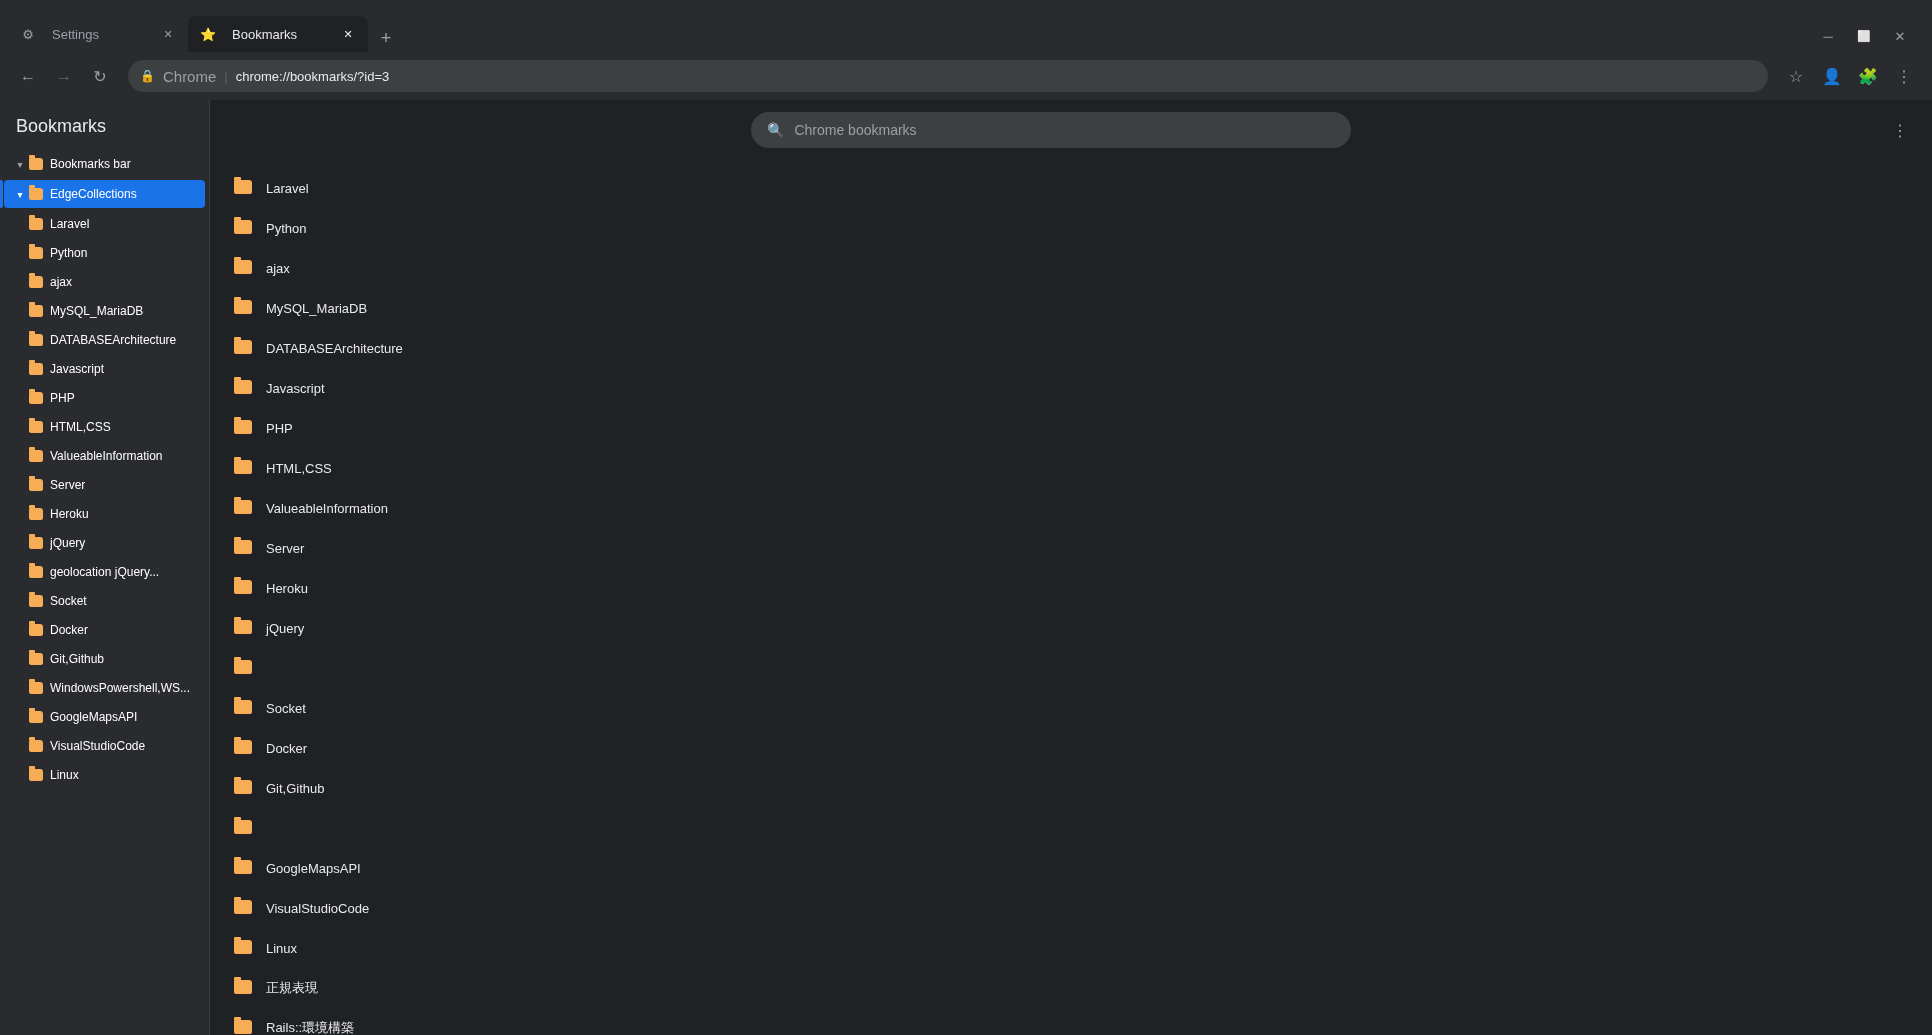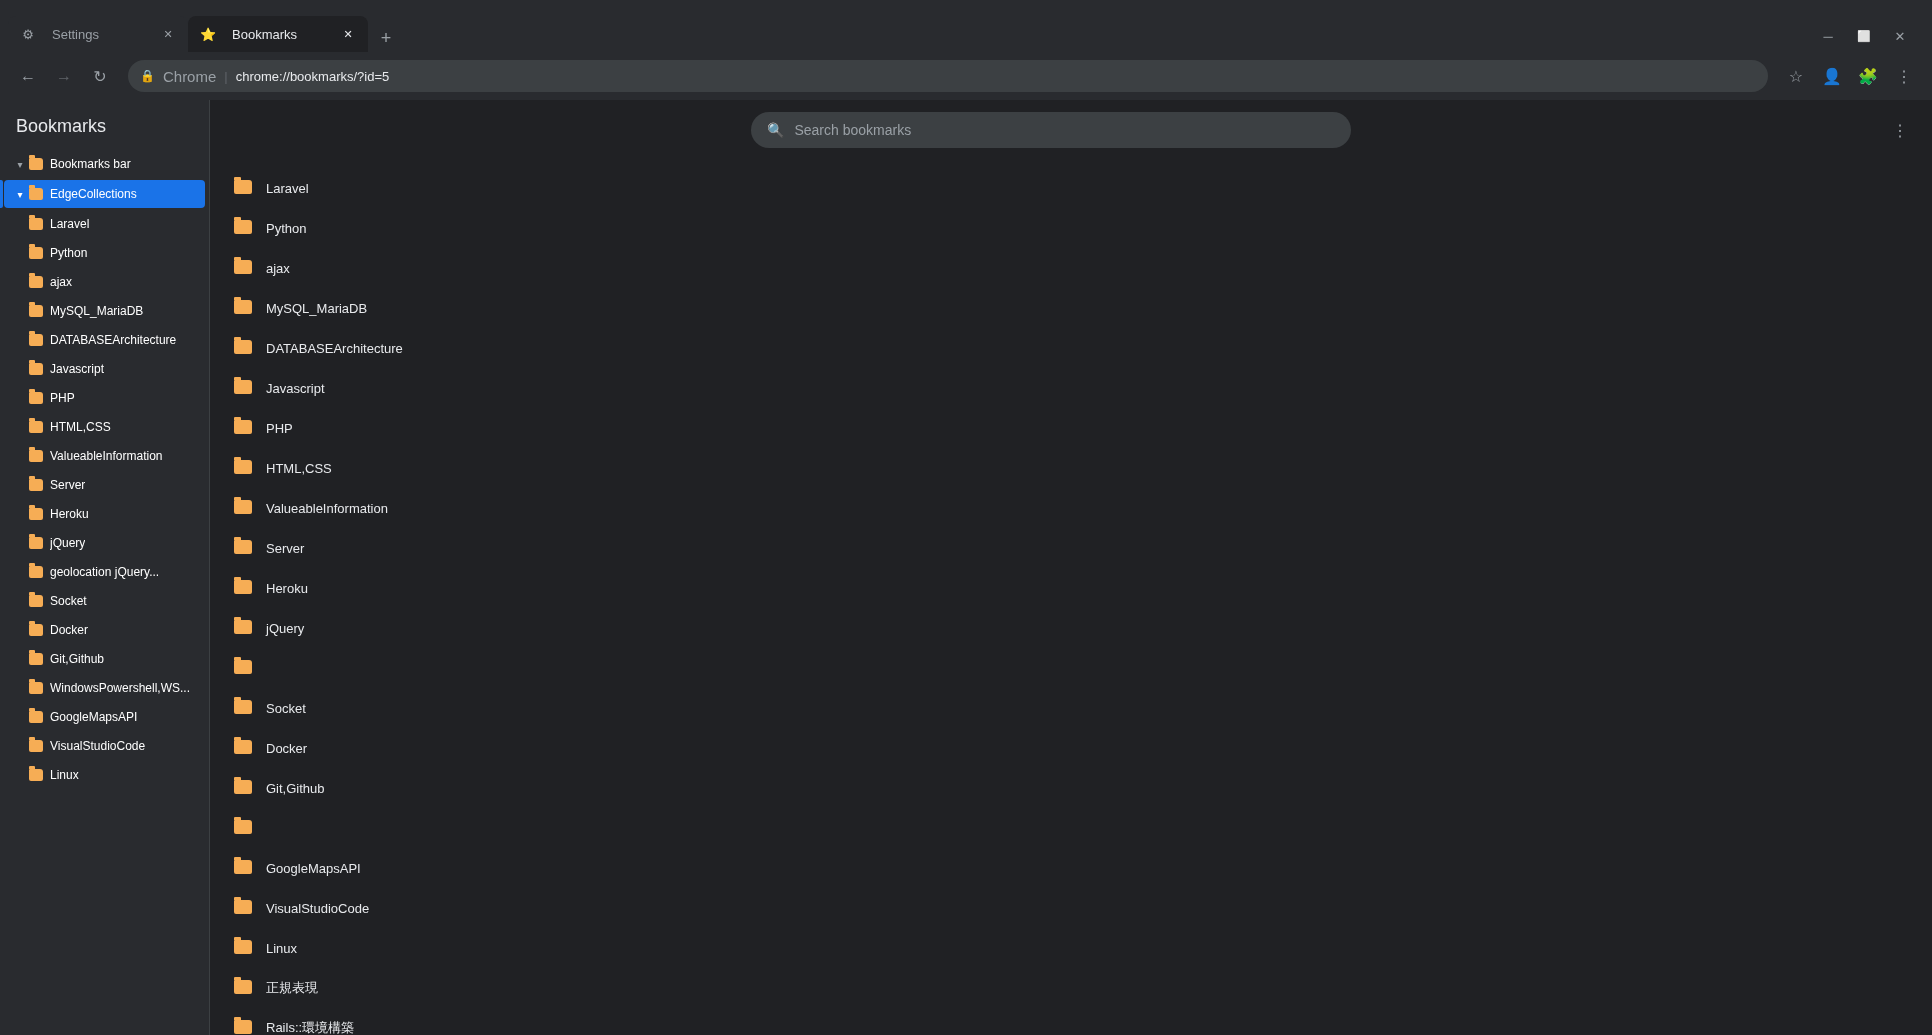--- a/index.html
+++ b/index.html
@@ -96,21 +96,21 @@
     <div class="nav-btn disabled">
       <span>→</span>
     </div>
     <div class="nav-btn">
       <span>↻</span>
     </div>
     <div class="address-bar">
       <span class="address-bar-lock">🔒</span>
       <span class="address-bar-chrome">Chrome</span>
       <span class="address-bar-sep">|</span>
-      <span class="address-bar-url">chrome://bookmarks/?id=5</span>
+      <span class="address-bar-url">chrome://bookmarks/?id=3</span>
     </div>
     <div class="nav-btn">
       <span>☆</span>
     </div>
     <div class="nav-btn">
       <span>👤</span>
     </div>
     <div class="nav-btn">
       <span>🧩</span>
     </div>
@@ -268,21 +268,21 @@
         </div>
       </div>
     </div>
 
     <div class="main-area">
 
       <div style="display:flex; align-items:center; padding: 12px 16px; position:relative;">
         <div style="flex:1; display:flex; justify-content:center;">
           <div class="search-box">
             <span class="search-icon">🔍</span>
-            <span class="search-placeholder">Search bookmarks</span>
+            <span class="search-placeholder">Chrome bookmarks</span>
           </div>
         </div>
         <div class="nav-btn" style="margin-left:8px; color:#9aa0a6;">
           <span>⋮</span>
         </div>
       </div>
 
       <div class="bookmarks-list">
 
         <div class="bookmark-item">

